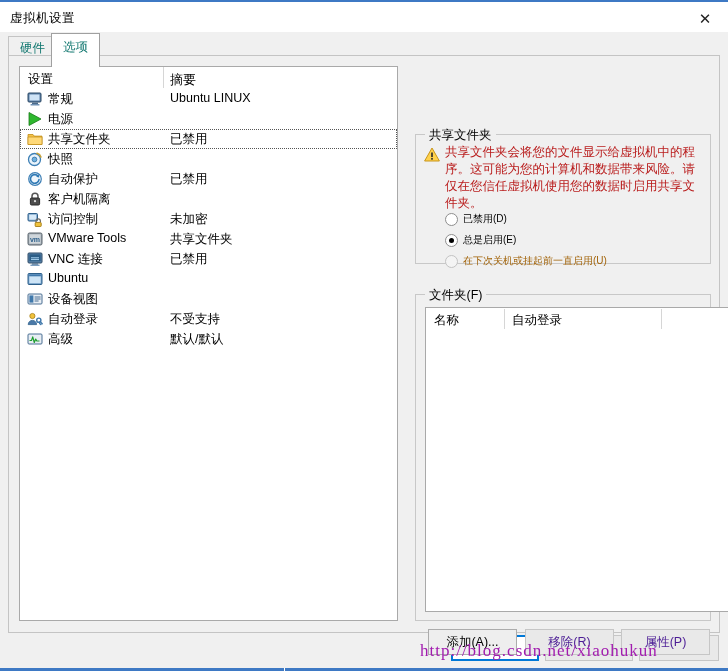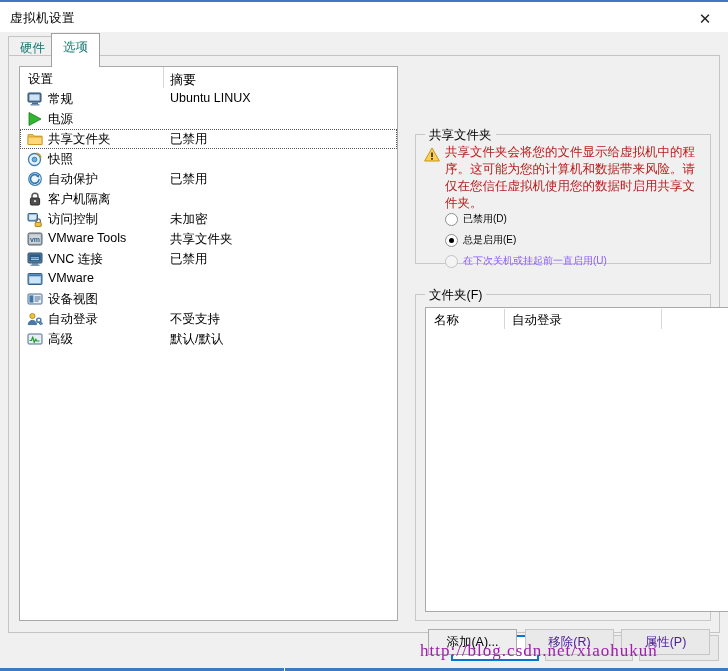--- a/index.html
+++ b/index.html
@@ -202,21 +202,21 @@
     flex: none;
   }
   .radio-row.checked .radio::after {
     content: "";
     position: absolute;
     left: 3px; top: 3px;
     width: 5px; height: 5px;
     border-radius: 50%;
     background: #000;
   }
-  .radio-row.disabled { color: #8b5cf6; }
+  .radio-row.disabled { color: #a16207; }
   .radio-row.disabled .radio { border-color: #c3c3c3; background: #f4f4f4; }
 
   .hl-box {
     position: absolute;
     border: 2px solid #e02020;
     box-sizing: border-box;
     pointer-events: none;
   }
   #hl-radio { left: 434px; top: 168px; width: 101px; height: 22px; }
   #hl-add   { left: 414px; top: 568px; width: 99px; height: 38px; }
@@ -411,21 +411,21 @@
             </svg></span>
           <span class="lbl">VNC 连接</span>
           <span class="sum">已禁用</span>
         </div>
         <div class="list-row">
           <span class="row-icon"><svg width="16" height="16" viewBox="0 0 16 16">
               <rect x="1" y="2.5" width="14" height="11" rx="1" fill="#6d9bc6" stroke="#2d5f8a"></rect>
               <rect x="2.3" y="5.2" width="11.4" height="7" fill="#cde4f6"></rect>
               <rect x="2.3" y="3.6" width="11.4" height="1.6" fill="#3f78ab"></rect>
             </svg></span>
-          <span class="lbl">VMware</span>
+          <span class="lbl">Ubuntu</span>
           <span class="sum"></span>
         </div>
         <div class="list-row">
           <span class="row-icon"><svg width="16" height="16" viewBox="0 0 16 16">
               <rect x="1" y="3" width="14" height="10" rx="1" fill="#e8eef4" stroke="#4a6f93"></rect>
               <rect x="2.4" y="4.4" width="4" height="7.2" fill="#3f78ab"></rect>
               <path d="M7.6 6h6M7.6 8h6M7.6 10h4" stroke="#4a6f93" stroke-width="1"></path>
             </svg></span>
           <span class="lbl">设备视图</span>
           <span class="sum"></span>

